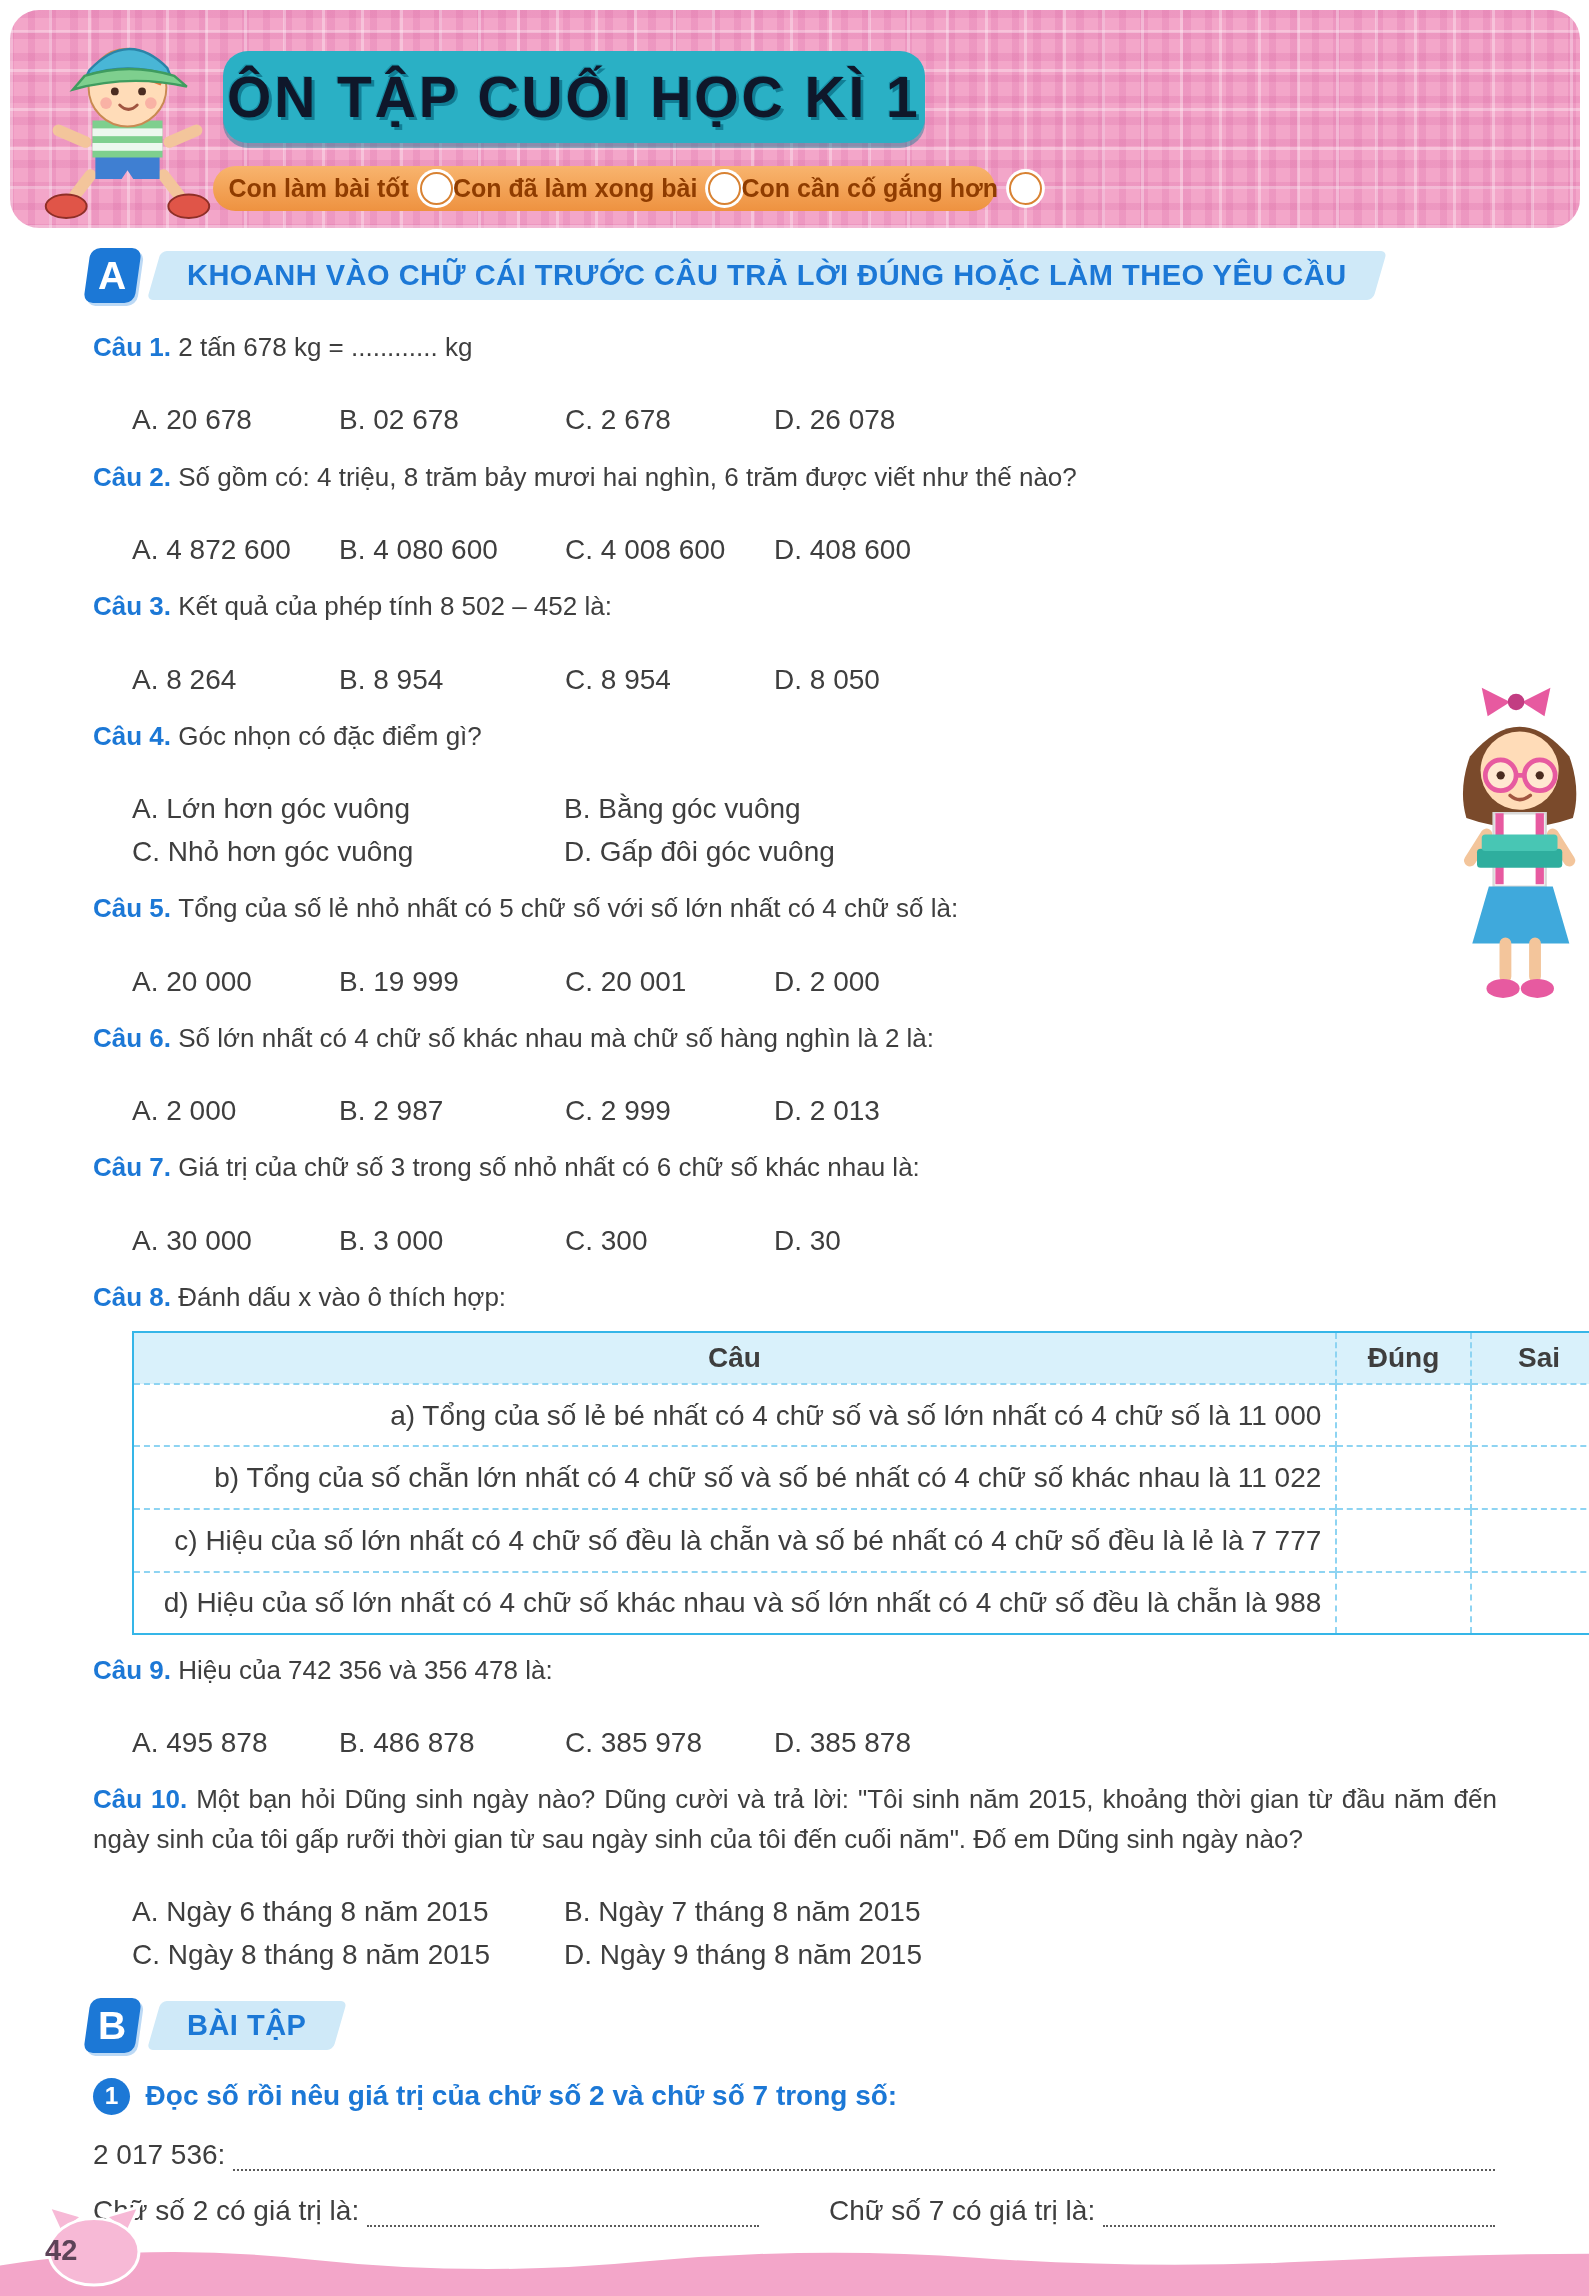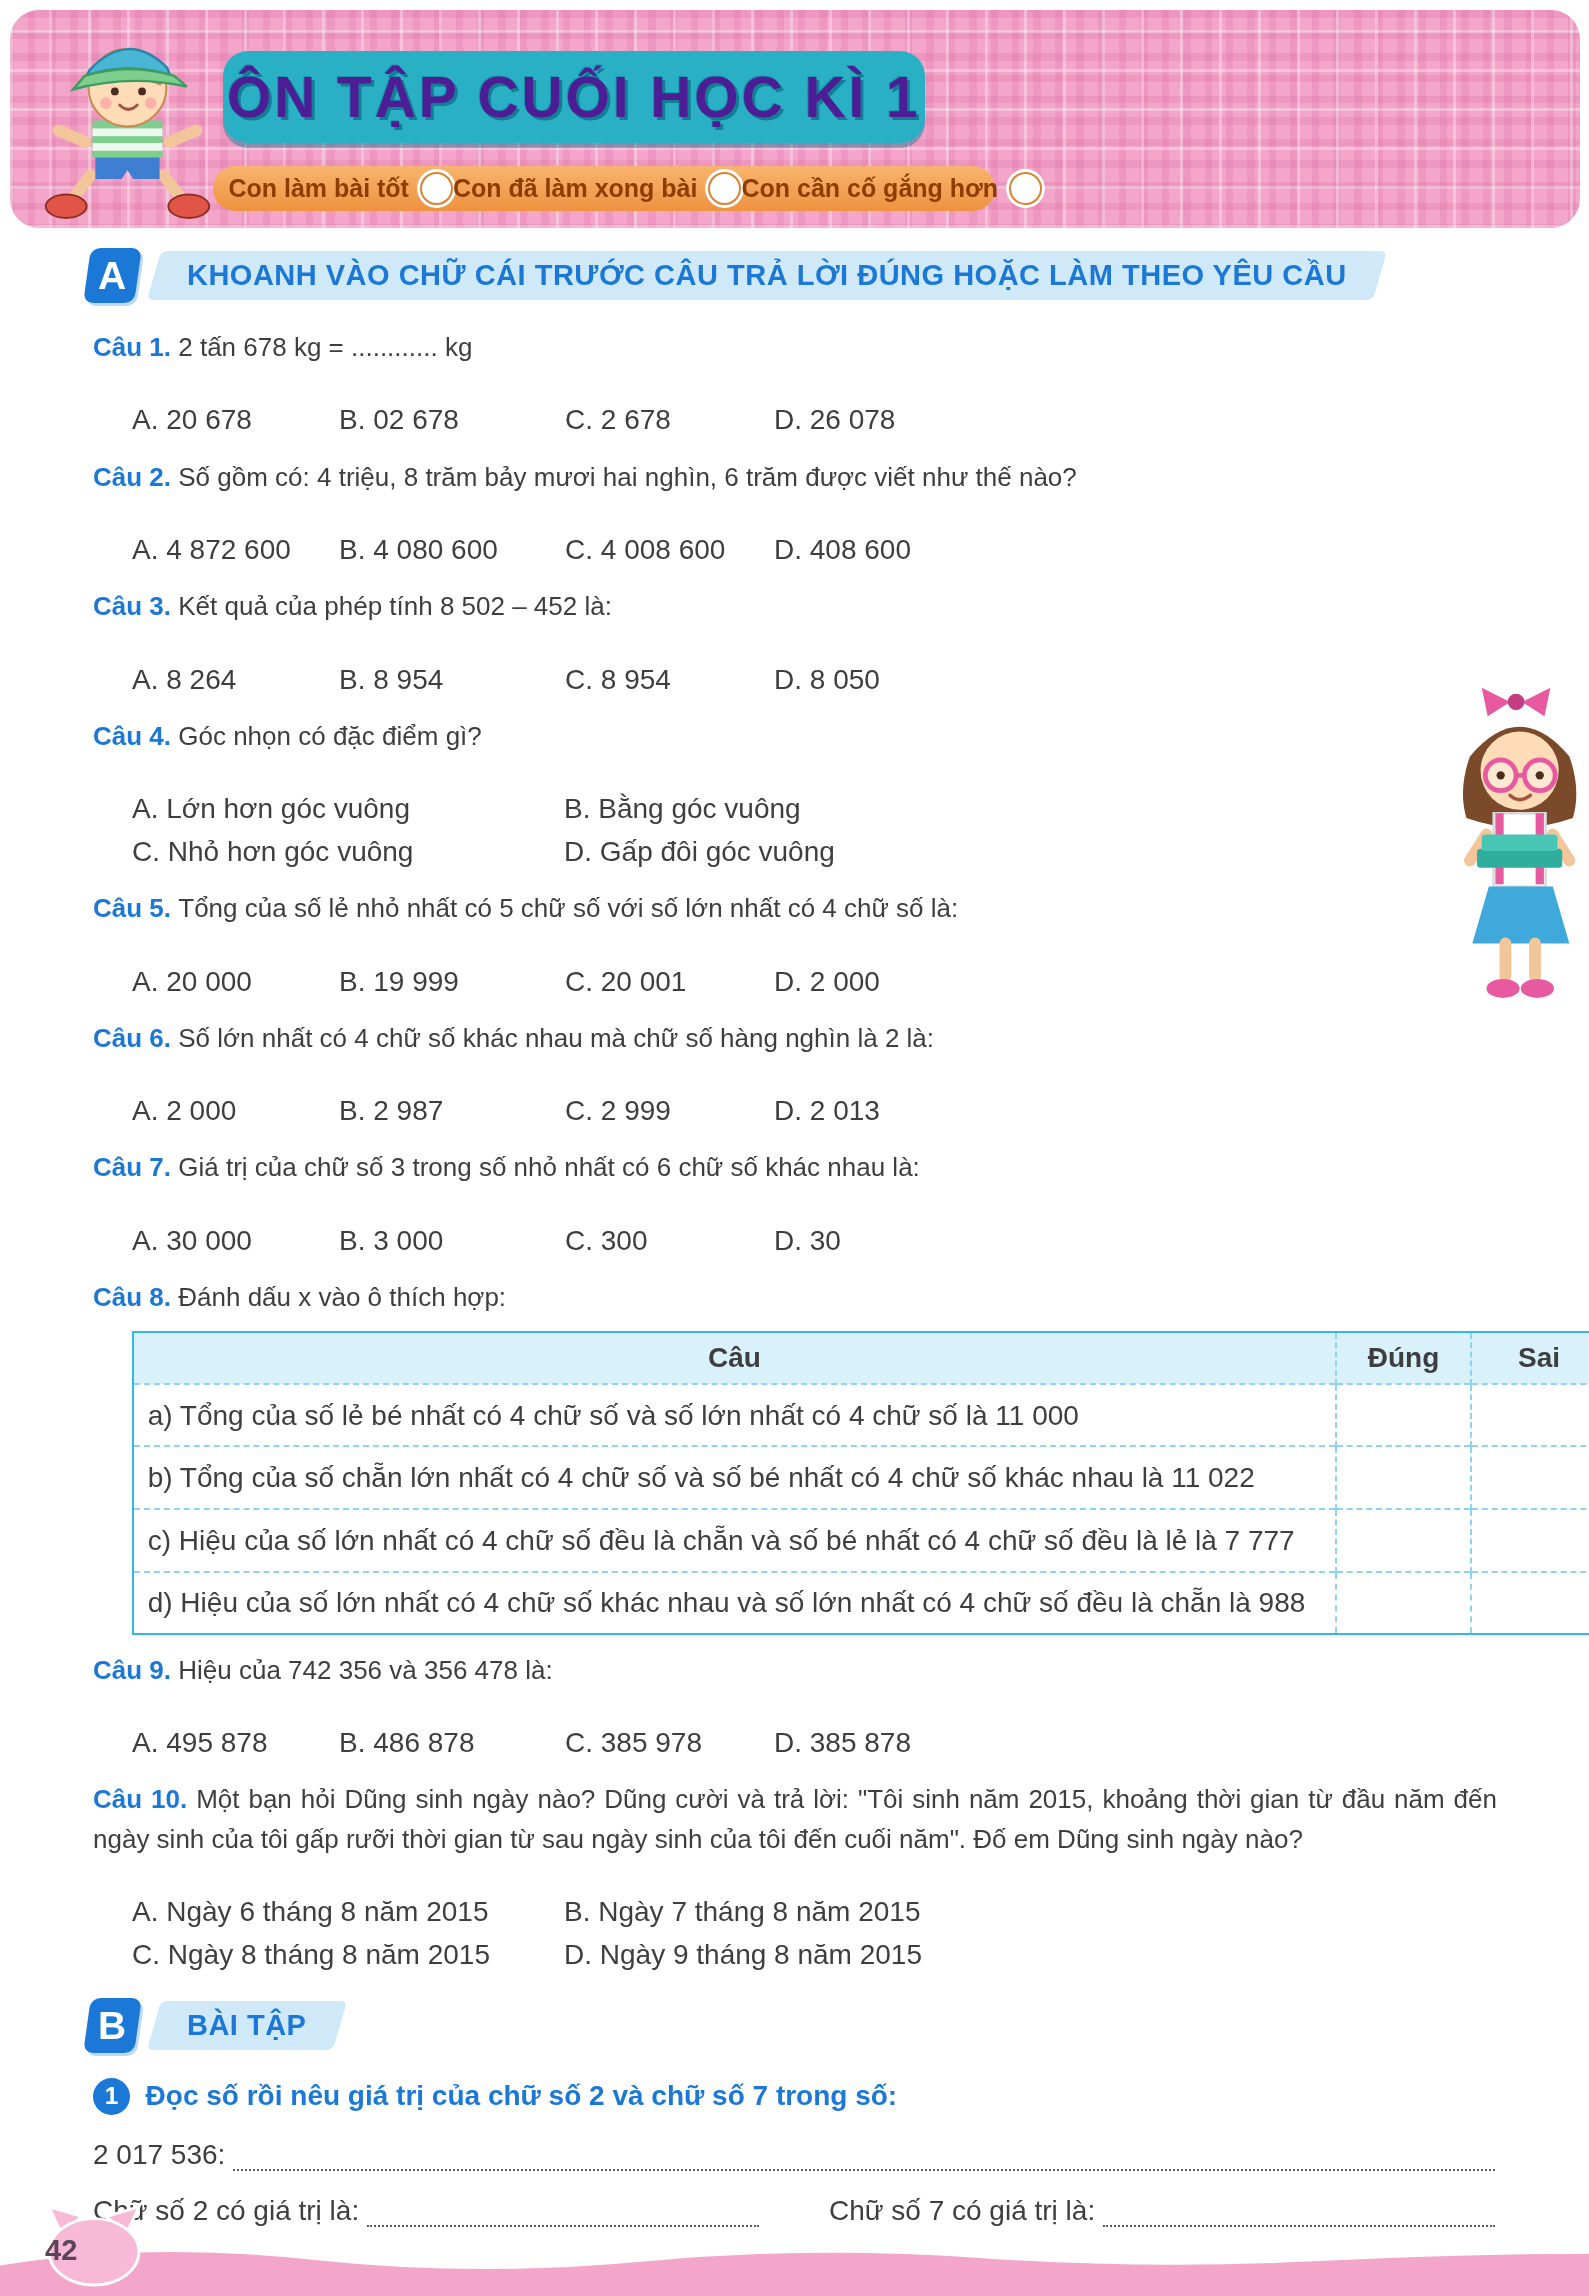--- a/index.html
+++ b/index.html
@@ -26,21 +26,21 @@
       repeating-linear-gradient(0deg, rgba(206,77,149,.16) 17.6px 25px, transparent 25px 39px);
   }
   .boy-wrap { position:absolute; left:27px; top:17.6px; }
   .title-banner {
     position:absolute; left:213px; top:41px; width:702px; height:92px;
     background:#2ab0c5; border-radius:25px;
     display:flex; align-items:center; justify-content:center;
     box-shadow:0 4.9px 0 rgba(17,126,149,.45);
   }
   .title-text {
-    font-size:57px; font-weight:bold; color:#4c1d95; letter-spacing:2.9px;
+    font-size:57px; font-weight:bold; color:#0f172a; letter-spacing:2.9px;
     text-shadow:2.9px 2.9px 0 #117e95, -1px -1px 0 #1b93aa;
     white-space:nowrap;
   }
   .progress-banner {
     position:absolute; left:203px; top:156px; width:782px; height:45px;
     background:linear-gradient(#f8b46e,#ee9240);
     border-radius:22.4px;
     display:flex; align-items:center; justify-content:space-between;
     padding:0 15.6px;
   }
@@ -86,21 +86,21 @@
   .tf-wrap {
     border:2.9px solid #35b6e8; margin:13.7px 0 5.9px 39px; width:1476px; background:#fff;
   }
   .tf-table { border-collapse:collapse; width:100%; table-layout:fixed; }
   .tf-table col.c-main { width:auto; }
   .tf-table col.c-tf { width:135px; }
   .tf-table th {
     background:#d9f1fb; font-weight:bold; font-size:28px; color:#3e3e3e;
     padding:8.8px 5.9px; text-align:center;
   }
-  .tf-table td { font-size:28px; padding:10.7px 13.7px; line-height:1.4; }
+  .tf-table td { font-size:28px; padding:10.7px 13.7px; line-height:1.4;text-align:right; }
   .tf-table th + th, .tf-table td + td { border-left:2px dashed #8ed4f2; }
   .tf-table tbody td { border-top:2px dashed #8ed4f2; }
 
   
   .girl-wrap { position:absolute; top:683px; right:-27px; }
 
   
   .exercise-head { display:flex; align-items:center; gap:15.6px; margin:21.5px 0 17.6px 0; }
   .ex-num-badge {
     width:37px; height:37px; border-radius:50%; background:#1c78d6;

